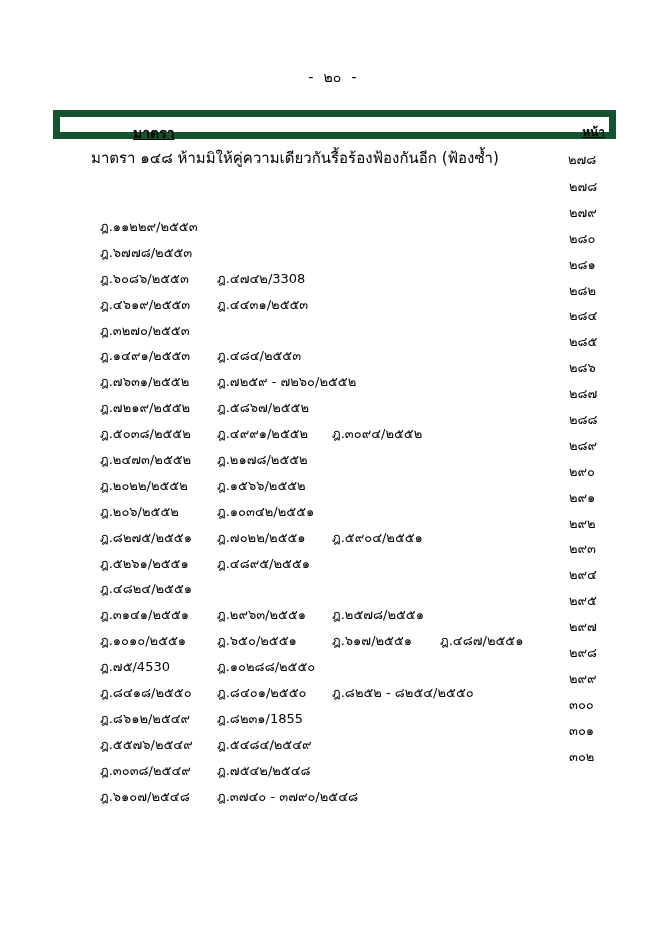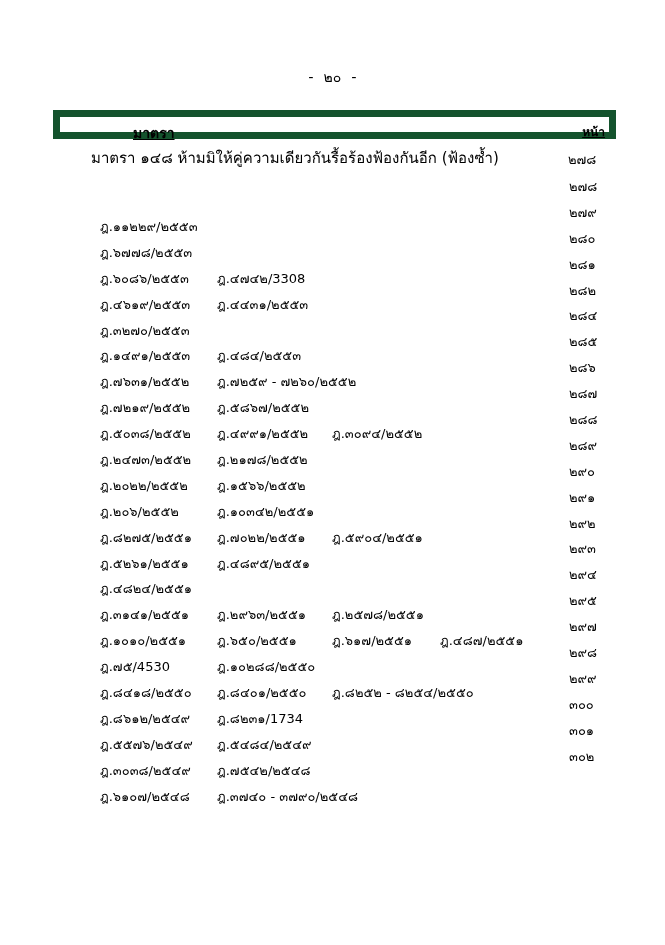--- a/index.html
+++ b/index.html
@@ -146,21 +146,21 @@
       <span class="pg">๒๙๗</span>
     </div>
     <div class="row">
       <span class="cite c0">ฎ.๘๔๑๘/๒๕๕๐</span>
       <span class="cite c1">ฎ.๘๔๐๑/๒๕๕๐</span>
       <span class="cite c2">ฎ.๘๒๕๒ - ๘๒๕๔/๒๕๕๐</span>
       <span class="pg">๒๙๘</span>
     </div>
     <div class="row">
       <span class="cite c0">ฎ.๘๖๑๒/๒๕๔๙</span>
-      <span class="cite c1">ฎ.๘๒๓๑/1734</span>
+      <span class="cite c1">ฎ.๘๒๓๑/1855</span>
       <span class="pg">๒๙๙</span>
     </div>
     <div class="row">
       <span class="cite c0">ฎ.๕๕๗๖/๒๕๔๙</span>
       <span class="cite c1">ฎ.๕๔๘๔/๒๕๔๙</span>
       <span class="pg">๓๐๐</span>
     </div>
     <div class="row">
       <span class="cite c0">ฎ.๓๐๓๘/๒๕๔๙</span>
       <span class="cite c1">ฎ.๗๕๔๒/๒๕๔๘</span>

